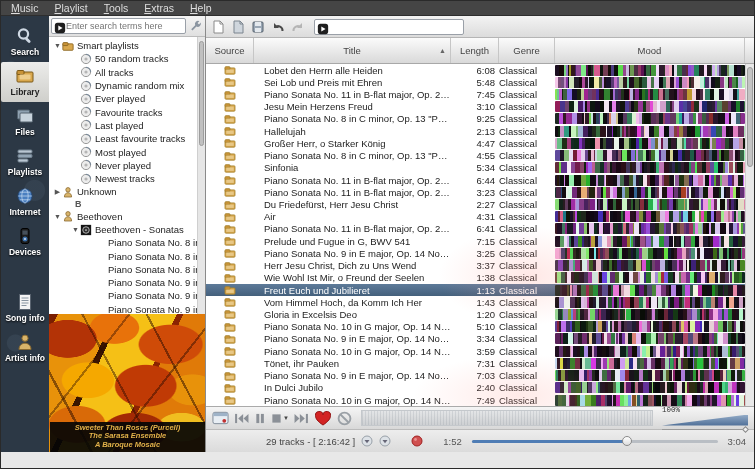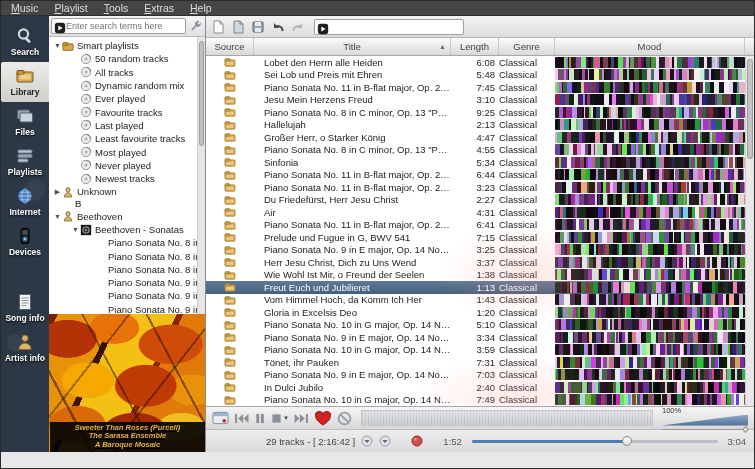--- a/index.html
+++ b/index.html
@@ -70,34 +70,34 @@
         radial-gradient(ellipse 40px 26px at 92% 55%, #e8920a 0 58%, transparent 61%),
         radial-gradient(ellipse 46px 30px at 18% 80%, #d96a08 0 60%, transparent 63%),
         radial-gradient(ellipse 52px 30px at 55% 85%, #a32a04 0 60%, transparent 63%),
         radial-gradient(ellipse 40px 24px at 85% 82%, #f0be20 0 58%, transparent 61%),
         linear-gradient(115deg, #7a1e00 0 4%, #e8920a 4% 30%, #3a1400 30% 33%, #f5c016 33% 58%, #8a2402 58% 61%, #e07a08 61% 100%); }
   .albumart::before { content:""; position:absolute; inset:0;
       background:
         linear-gradient(62deg, transparent 0 18%, rgba(40,10,0,.5) 18% 19.2%, transparent 19.2% 46%, rgba(40,10,0,.45) 46% 47%, transparent 47% 74%, rgba(40,10,0,.5) 74% 75%, transparent 75%),
         linear-gradient(128deg, transparent 0 30%, rgba(40,10,0,.4) 30% 31%, transparent 31% 63%, rgba(40,10,0,.45) 63% 64%, transparent 64%); }
   .art-caption { position:absolute; left:1px; right:0; bottom:0; background:rgba(5,5,5,.92);
-                 padding:2px 0 3px; text-align:center;text-decoration:underline; }
+                 padding:2px 0 3px; text-align:center; }
   .art-caption div { font-size:7.5px; font-style:italic; font-weight:bold; color:#e2b24a; line-height:8.5px; }
   
   .main { flex:1; display:flex; flex-direction:column; min-width:0; }
   .toolbar { height:22px; background:linear-gradient(#f3f3f3,#dcdcdc); border-bottom:1px solid #b5b5b5;
              display:flex; align-items:center; gap:4px; padding:0 4px; }
   .tb-btn { width:16px; height:16px; display:flex; align-items:center; justify-content:center; cursor:pointer; }
   .tb-btn svg { width:14px; height:14px; }
   .tb-filter { display:flex; align-items:center; background:#fff; border:1px solid #9aa0a8;
                border-radius:2px; height:16px; width:150px; margin-left:4px; padding:0 2px; }
   .tb-filter .go { width:12px; height:12px; flex:none; }
   .tb-filter input { border:none; outline:none; width:100%; font-size:9px; background:transparent; }
   
-  .thead { height:18px; display:flex; background:linear-gradient(#fbfbfb,#d9d9d9);
+  .thead { height:26px; display:flex; background:linear-gradient(#fbfbfb,#d9d9d9);
            border-bottom:1px solid #a8a8a8; font-size:9.5px; color:#444;justify-content:flex-end; }
   .th { display:flex; align-items:center; justify-content:center; border-right:1px solid #c6c6c6; }
   .th.c-src { width:48px; }
   .th.c-title { flex:1; position:relative; }
   .th .sort { position:absolute; right:4px; font-size:7px; color:#666; }
   .th.c-len { width:48px; }
   .th.c-gen { width:56px; }
   .th.c-mood { width:190px; }
   .th.c-scroll { width:9px; border-right:none; background:linear-gradient(#fbfbfb,#d9d9d9); }
   .tbody { flex:1; display:flex; flex-direction:column; background:#fff; position:relative; }
@@ -124,21 +124,21 @@
                display:flex; align-items:center; gap:5px; padding:0 6px; }
   .pb-btn { display:flex; align-items:center; justify-content:center; cursor:pointer; }
   .pb-btn svg { display:block; }
   .stop-wrap { display:flex; align-items:center; gap:1px; }
   .dd-arrow { font-size:6px; color:#444; }
   .spectrum { flex:1; align-self:stretch; margin:3px 4px; 
       background:
         repeating-linear-gradient(90deg, rgba(120,130,140,.18) 0 1px, transparent 1px 3px),
         linear-gradient(rgba(200,205,210,.3), rgba(170,178,186,.3));
       border:1px solid #c4c8cc; }
-  .volume { width:86px; flex:none; display:flex; flex-direction:column; justify-content:flex-end; gap:1px; }
+  .volume { width:86px; flex:none; display:flex; flex-direction:column; justify-content:flex-end; gap:1px;font-family:Liberation Mono, monospace; }
   .vol-label { font-size:7.5px; color:#333; line-height:7px; }
   .vol-wedge { height:11px; width:100%; clip-path:polygon(0 100%, 100% 0, 100% 100%);
                background:linear-gradient(#91aac6,#4e6e97); }
   .vol-line { height:3px; position:relative; border-bottom:1px solid #999; }
   .vol-handle { position:absolute; right:0; top:0; width:5px; height:5px; background:#f2f2f2;
                 border:1px solid #888; transform:rotate(45deg); }
   
   .statusbar { height:23px; background:linear-gradient(#ededed,#dbdbdb); border-top:1px solid #bbb;
                display:flex; align-items:center; font-size:9.5px; color:#444; padding:0 8px; gap:6px; }
   .st-summary { margin-left:52px; }

